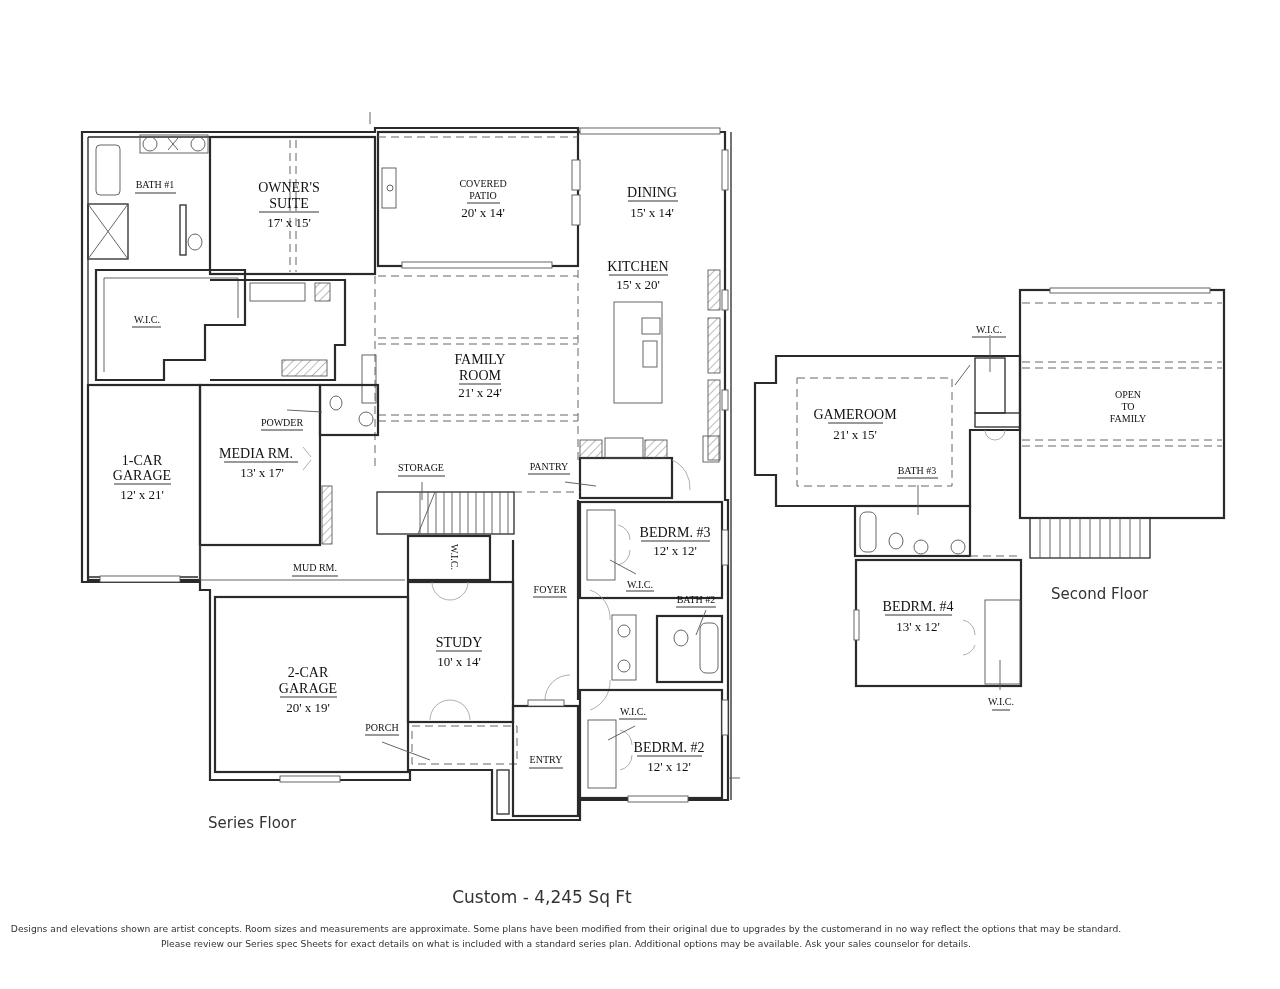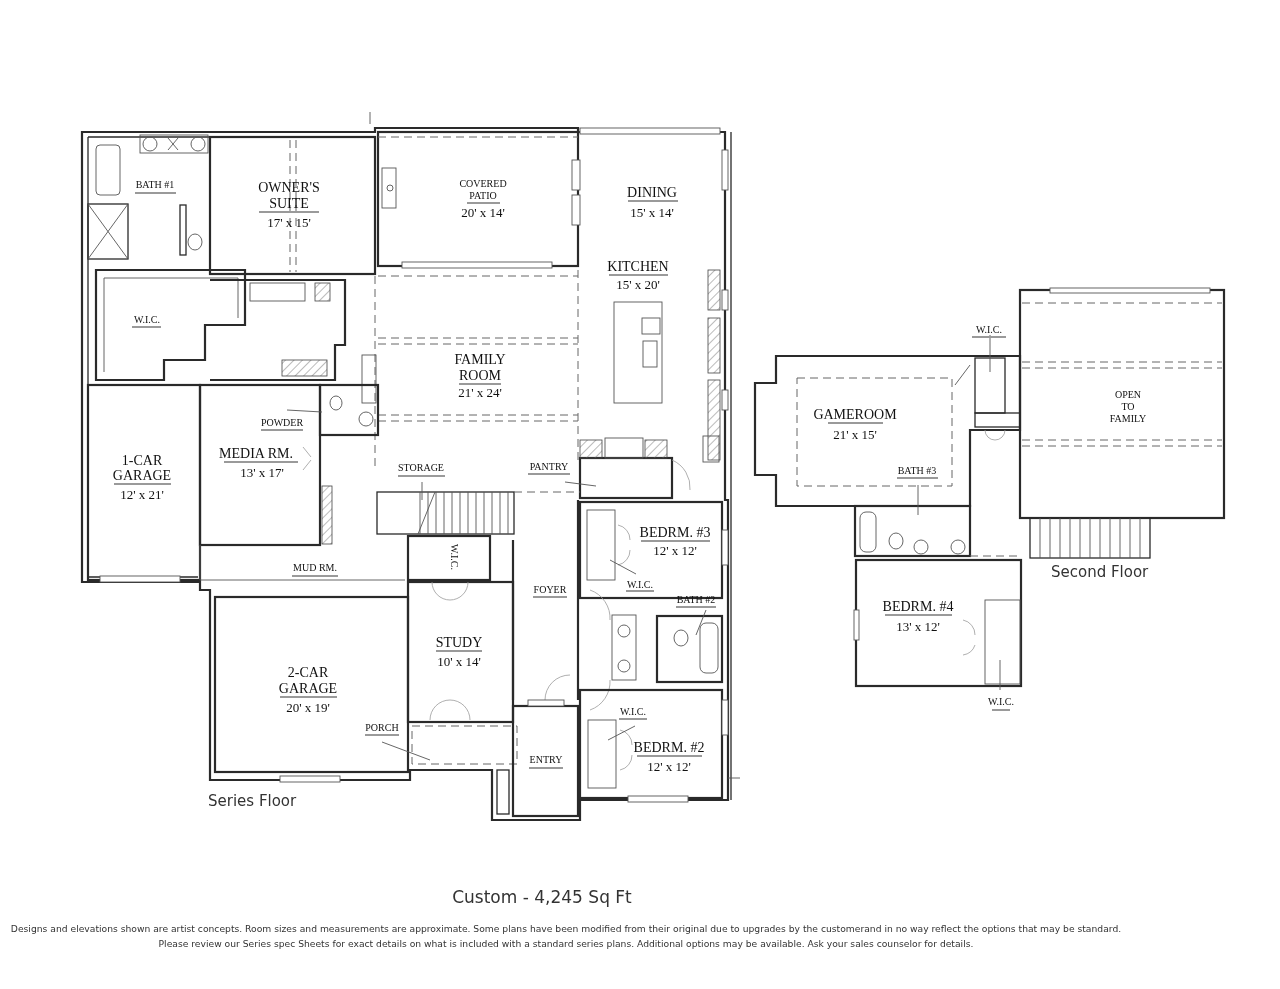--- a/index.html
+++ b/index.html
@@ -10,21 +10,21 @@
   .thin { fill: none; stroke: #555; stroke-width: 0.9; }
   .dash { fill: none; stroke: #666; stroke-width: 1; stroke-dasharray: 8 5; }
   .door { fill: none; stroke: #9a9a9a; stroke-width: 0.8; }
   .hatch { fill: url(#hatch); stroke: #444; stroke-width: 0.8; }
   .win { fill: #fff; stroke: #555; stroke-width: 0.9; }
   .lbl { font-family: "Liberation Serif", serif; fill: #111; text-anchor: middle; }
   .lbl-big { font-size: 14px; }
   .lbl-sm { font-size: 10px; }
   .lbl-dim { font-size: 13px; }
   .ul { stroke: #9a9a9a; stroke-width: 2; }
-  .floor-label { position: absolute; font-family: "DejaVu Sans", sans-serif; font-size: 15px; color: #333; }
+  .floor-label { position: absolute; font-family: "DejaVu Sans", sans-serif; font-size: 15px; color: #333; margin-top: 22px; }
   .title { position: absolute; left: 0; width: 1084px; top: 887px; text-align: center; font-family: "DejaVu Sans", sans-serif; font-size: 17px; color: #333; }
   .disclaimer { position: absolute; left: 0; width: 1132px; text-align: center; font-family: "DejaVu Sans", sans-serif; font-size: 9.2px; color: #333; }
 </style>
 </head>
 <body>
 
 <svg id="plan" viewBox="0 0 1280 989" xmlns="http://www.w3.org/2000/svg">
   <defs>
     <pattern id="hatch" patternUnits="userSpaceOnUse" width="6" height="6" patternTransform="rotate(45)">
       <line x1="0" y1="0" x2="0" y2="6" stroke="#777" stroke-width="1"></line>
@@ -334,13 +334,13 @@
     <text class="lbl lbl-sm" x="1001" y="705">W.I.C.</text>
     <line class="ul" x1="992" y1="710" x2="1010" y2="710"></line>
   </g>
 </svg>
 
 <div class="floor-label" style="left:208px; top:792px;">Series Floor</div>
 <div class="floor-label" style="left:1051px; top:563px;">Second Floor</div>
 
 <div class="title">Custom - 4,245 Sq Ft</div>
 <div class="disclaimer" style="top:923px;">Designs and elevations shown are artist concepts. Room sizes and measurements are approximate. Some plans have been modified from their original due to upgrades by the customerand in no way reflect the options that may be standard.</div>
-<div class="disclaimer" style="top:938px;">Please review our Series spec Sheets for exact details on what is included with a standard series plans. Additional options may be available. Ask your sales counselor for details.</div>
+<div class="disclaimer" style="top:938px;">Please review our Series spec Sheets for exact details on what is included with a standard series plan. Additional options may be available. Ask your sales counselor for details.</div>
 
 </body></html>

